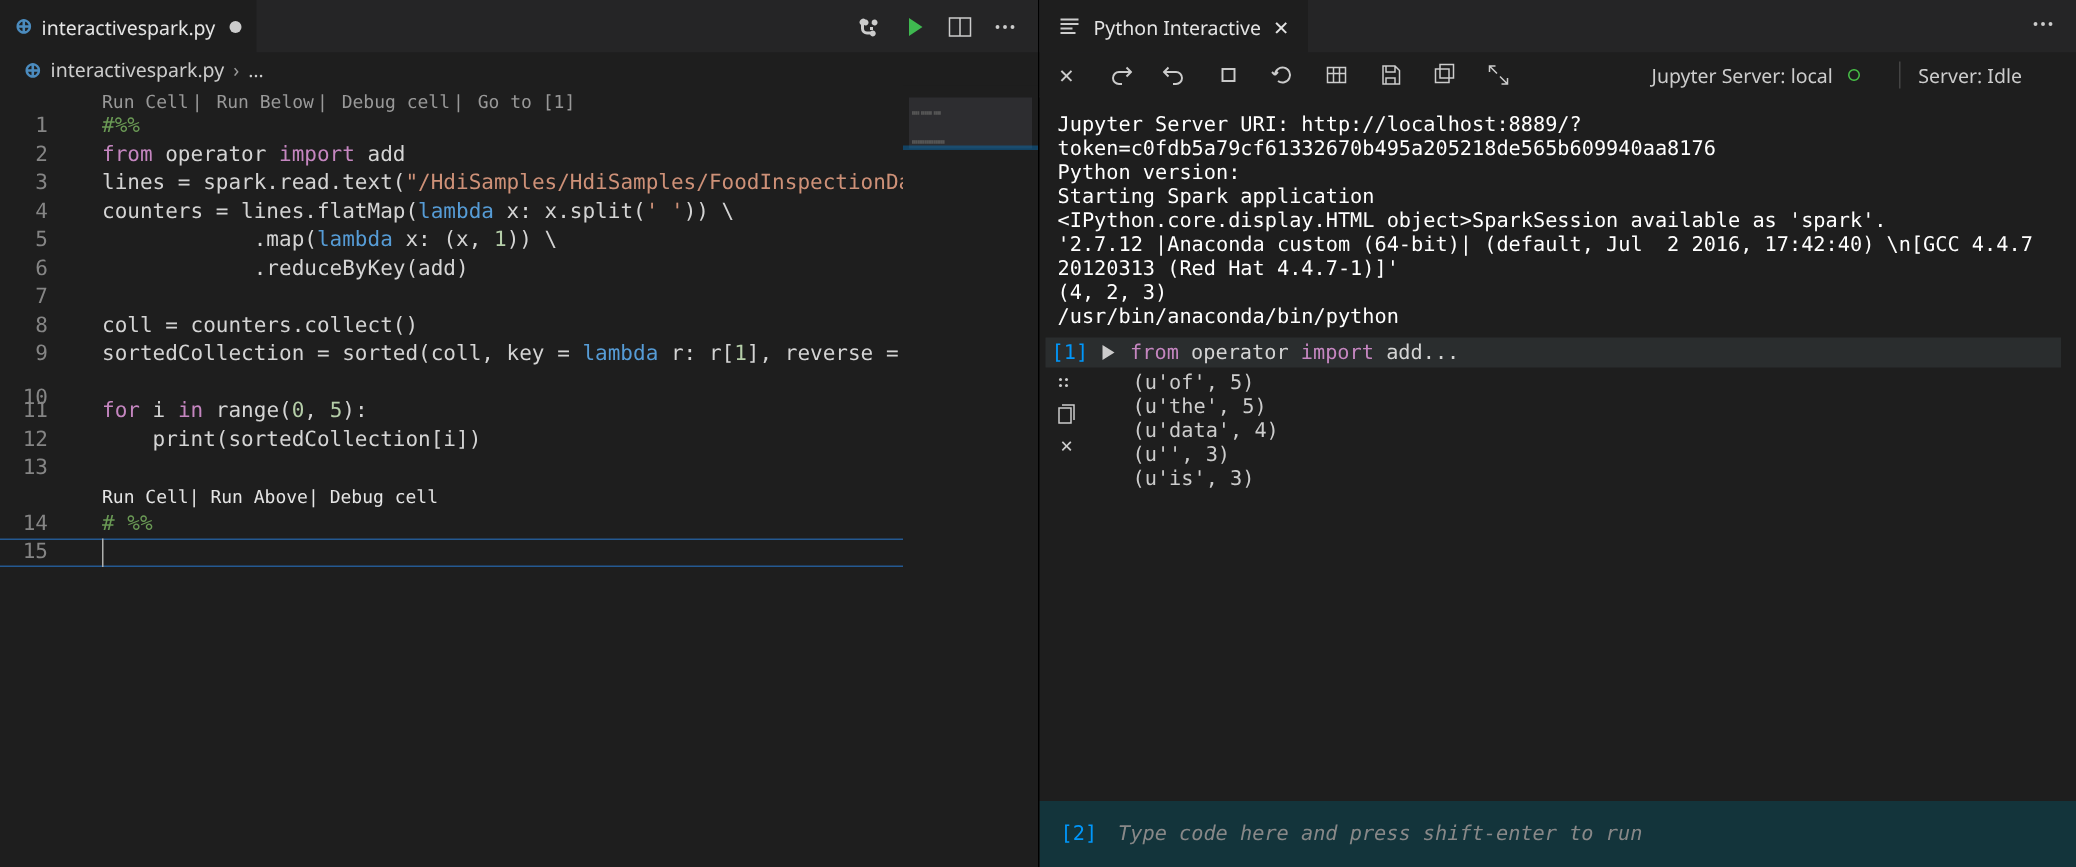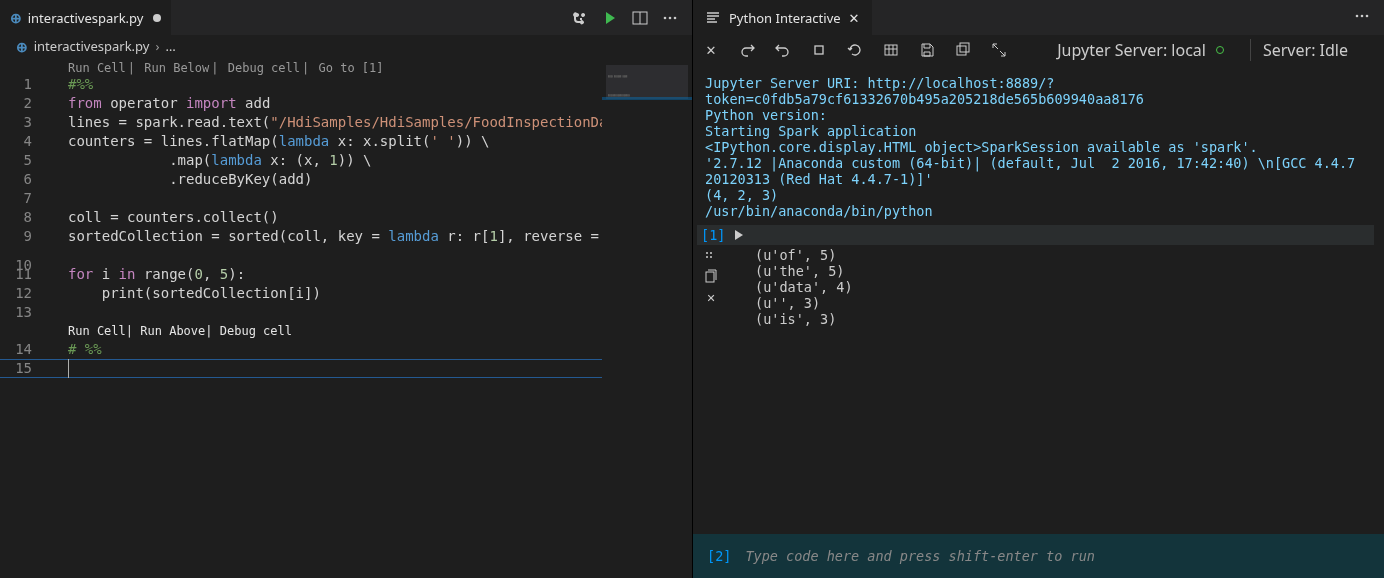--- a/index.html
+++ b/index.html
@@ -36,24 +36,24 @@
 .minimap { position:absolute; right:0; top:0; width:90px; height:100%; background:#1e1e1e; }
 .minimap-sliver { position:absolute; top:8px; right:4px; width:82px; height:34px; background:#2d2d30; font-size:2px; color:#555; overflow:hidden; padding:2px; }
 .minimap-hl { position:absolute; right:0; width:90px; height:3px; background:rgba(0,122,204,.4); }
 
 
 .rtab { height:35px; padding:0 12px; display:flex; align-items:center; gap:8px; background:#1e1e1e; color:#e4e4e4; }
 .rtab-spacer{flex:1;}
 .rmore{padding:0 14px;}
 .rtoolbar { height:30px; display:flex; align-items:center; padding:0 10px; gap:20px; background:#1e1e1e; border-bottom:1px solid #1e1e1e; }
 .rtoolbar .spacer{flex:1;}
-.rstatus { display:flex; align-items:center; gap:6px; color:#ccc; font-size:16px; padding:0 6px; }
+.rstatus { display:flex; align-items:center; gap:6px; color:#ccc; font-size:13px; padding:0 6px; }
 .rstatus.divider { border-left:1px solid #444; padding-left:12px; }
 .rcontent { flex:1; font-family:Consolas,Menlo,monospace; font-size:13.5px; line-height:16px; padding:10px 10px 0 4px; overflow:hidden; position:relative; }
-.rtext { white-space:pre-wrap; color:#7dd3fc; padding-left:8px; }
+.rtext { white-space:pre-wrap; color:#ffffff; padding-left:8px; }
 .cell-header { background:#2a2d2e; padding:2px 4px; margin:6px 0 2px 0; display:flex; align-items:center; gap:6px; }
 .cell-label { color:#0097fb; font-family:Consolas,monospace; }
 .cell-code { color:#d4d4d4; }
 .cell-icons { display:flex; flex-direction:column; gap:4px; padding:2px 6px; }
 .cell-output { padding-left:30px; color:#ccc; white-space:pre; }
 .rinput { position:absolute; bottom:0; left:0; right:0; background:#13343b; padding:14px 14px; display:flex; gap:14px; font-family:Consolas,monospace; font-size:13.5px; }
 .rinput .prompt { color:#0097fb; }
 .rinput .placeholder { color:#888; font-style:italic; }
 .py-icon { color:#4B8BBE; font-size:14px; font-weight:bold; }
 .globe-indicator { width:8px; height:8px; border-radius:50%; border:1.5px solid #48c248; display:inline-block; margin-left:4px; }
@@ -232,20 +232,21 @@
 (4, 2, 3)
 /usr/bin/anaconda/bin/python</div>
 
     <div class="cell-header">
       <span class="cell-label">[1]</span>
       <span class="icon">
           <svg viewBox="0 0 16 16">
             <path d="M4 3l8 5-8 5z" fill="#ccc"></path>
           </svg>
         </span>
+      <span class="cell-code" id="cell-code"><span class="tok-kw">from</span><span class="tok-id"> operator </span><span class="tok-kw">import</span><span class="tok-id"> add...</span></span>
     </div>
     <div style="display:flex;">
       <div class="cell-icons">
         <span class="icon">
             <svg viewBox="0 0 16 16">
               <circle cx="4" cy="4" r="1" fill="#ccc"></circle>
               <circle cx="8" cy="4" r="1" fill="#ccc"></circle>
               <circle cx="4" cy="8" r="1" fill="#ccc"></circle>
               <circle cx="8" cy="8" r="1" fill="#ccc"></circle>
             </svg>

